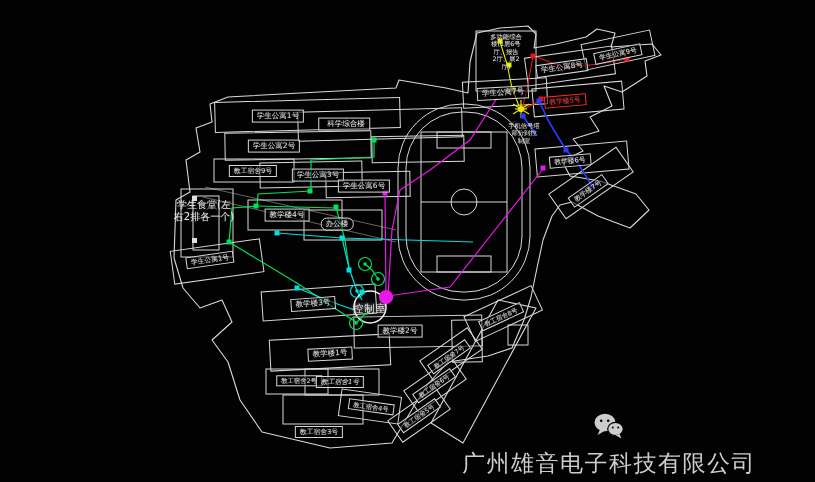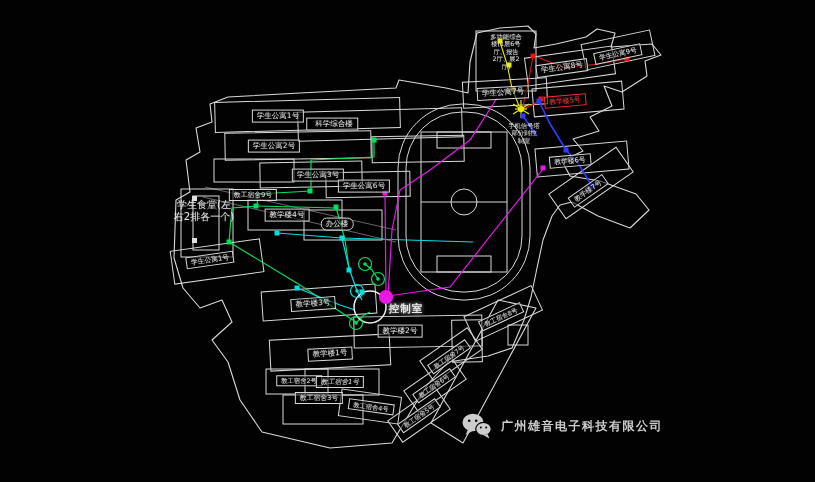--- a/index.html
+++ b/index.html
@@ -13,27 +13,26 @@
   .map-label{
     position:absolute;color:#e6e6e6;font-size:7.5px;line-height:1.18;
     white-space:pre-line;text-align:center;transform:translate(-50%,-50%);
     text-shadow:0 0 2px rgba(255,255,255,.25);
   }
   .map-label.boxed{
     border:1px solid #d9d9d9;padding:1px 4px;background:rgba(0,0,0,.55);
     white-space:nowrap;
   }
   .map-label.control{
-    font-size:10.5px;font-weight:bold;letter-spacing:1px;
+    font-size:10.5px;font-weight:normal;letter-spacing:1px;
     text-shadow:0 0 4px rgba(255,255,255,.8);
-    margin-left:36px;
   }
   .watermark{
     position:absolute;left:462px;top:413px;display:flex;align-items:center;gap:9px;
-    color:#cdcdcd;font-size:12px;font-weight:bold;letter-spacing:1.5px;
+    color:#cdcdcd;font-size:23px;font-weight:normal;letter-spacing:1.5px;flex-direction:column;
   }
 </style>
 </head>
 <body>
 
 <div id="stage">
 
   <svg id="drawing" width="815" height="482" viewBox="0 0 815 482">
 
     <g fill="none" stroke="#d9d9d9" stroke-width="1.1" stroke-linejoin="round">
@@ -185,36 +184,36 @@
         <circle cx="357" cy="291" r="6.5" fill="none" stroke="#00dede" stroke-width="1.2"></circle>
         <circle cx="357" cy="291" r="1.8" fill="#00dede"></circle>
         <circle cx="386" cy="297" r="6.5" fill="#e818e8" stroke="#e818e8" stroke-width="1.2"></circle>
         <circle cx="356" cy="323" r="6.5" fill="none" stroke="#00e05a" stroke-width="1.2"></circle>
         <circle cx="356" cy="323" r="1.8" fill="#00e05a"></circle>
       </g>
   </svg>
 
   <div id="labels">
       <div class="map-label boxed" style="left: 278px; top: 116px; transform: translate(-50%, -50%);">学生公寓1号</div>
-      <div class="map-label boxed" style="left: 332px; top: 124px; transform: translate(-50%, -50%); padding-left: 8px;">科学综合楼</div>
+      <div class="map-label boxed" style="left: 344px; top: 124px; transform: translate(-50%, -50%); padding-left: 8px;">科学综合楼</div>
       <div class="map-label boxed" style="left: 274px; top: 146px; transform: translate(-50%, -50%);">学生公寓2号</div>
-      <div class="map-label boxed" style="left: 253px; top: 171px; font-size: 6.8px; transform: translate(-50%, -50%); margin-top: 24px;">教工宿舍9号</div>
+      <div class="map-label boxed" style="left: 253px; top: 171px; font-size: 6.8px; transform: translate(-50%, -50%);">教工宿舍9号</div>
       <div class="map-label boxed" style="left: 318px; top: 175px; transform: translate(-50%, -50%);">学生公寓3号</div>
       <div class="map-label boxed" style="left: 364px; top: 186px; transform: translate(-50%, -50%);">学生公寓6号</div>
       <div class="map-label" style="left: 204px; top: 211px; font-size: 10px; transform: translate(-50%, -50%);">学生食堂(左
 右2排各一个)</div>
       <div class="map-label boxed" style="left: 287px; top: 215px; transform: translate(-50%, -50%);">教学楼4号</div>
       <div class="map-label boxed" style="left: 337px; top: 224px; transform: translate(-50%, -50%); border-radius: 6px;">办公楼</div>
       <div class="map-label boxed" style="left: 210px; top: 260px; font-size: 6.8px; transform: translate(-50%, -50%) rotate(-8deg);">学生公寓1号</div>
       <div class="map-label boxed" style="left: 313px; top: 304px; transform: translate(-50%, -50%) rotate(-4deg);">教学楼3号</div>
       <div class="map-label boxed" style="left: 400px; top: 331px; transform: translate(-50%, -50%);">教学楼2号</div>
       <div class="map-label boxed" style="left: 330px; top: 354px; transform: translate(-50%, -50%) rotate(-3deg);">教学楼1号</div>
       <div class="map-label boxed" style="left: 299px; top: 381px; font-size: 6.3px; transform: translate(-50%, -50%);">教工宿舍2号</div>
       <div class="map-label boxed" style="left: 340px; top: 382px; font-size: 6.8px; transform: translate(-50%, -50%); font-style: italic;">教工宿舍1号</div>
-      <div class="map-label boxed" style="left: 319px; top: 398px; font-size: 6.8px; transform: translate(-50%, -50%);">教工宿舍3号</div>
+      <div class="map-label boxed" style="left: 319px; top: 432px; font-size: 6.8px; transform: translate(-50%, -50%);">教工宿舍3号</div>
       <div class="map-label boxed" style="left: 371px; top: 407px; font-size: 6.3px; transform: translate(-50%, -50%) rotate(8deg);">教工宿舍4号</div>
       <div class="map-label boxed" style="left: 419px; top: 416px; font-size: 6.3px; transform: translate(-50%, -50%) rotate(-35deg);">教工宿舍5号</div>
       <div class="map-label boxed" style="left: 434px; top: 386px; font-size: 6.3px; transform: translate(-50%, -50%) rotate(-35deg);">教工宿舍6号</div>
       <div class="map-label boxed" style="left: 449px; top: 357px; font-size: 6.3px; transform: translate(-50%, -50%) rotate(-35deg);">教工宿舍7号</div>
       <div class="map-label boxed" style="left: 501px; top: 317px; font-size: 6.3px; transform: translate(-50%, -50%) rotate(-25deg);">教工宿舍8号</div>
       <div class="map-label boxed" style="left: 503px; top: 93px; transform: translate(-50%, -50%) rotate(-3deg);">学生公寓7号</div>
       <div class="map-label boxed" style="left: 562px; top: 68px; transform: translate(-50%, -50%) rotate(-8deg);">学生公寓8号</div>
       <div class="map-label boxed" style="left: 618px; top: 54px; font-size: 6.8px; transform: translate(-50%, -50%) rotate(-12deg);">学生公寓9号</div>
       <div class="map-label boxed" style="left: 565px; top: 101px; font-size: 6.8px; color: rgb(255, 42, 42); border-color: rgb(255, 42, 42); transform: translate(-50%, -50%) rotate(-5deg);">教学楼5号</div>
       <div class="map-label boxed" style="left: 570px; top: 161px; font-size: 6.8px; transform: translate(-50%, -50%) rotate(-5deg);">教学楼6号</div>

